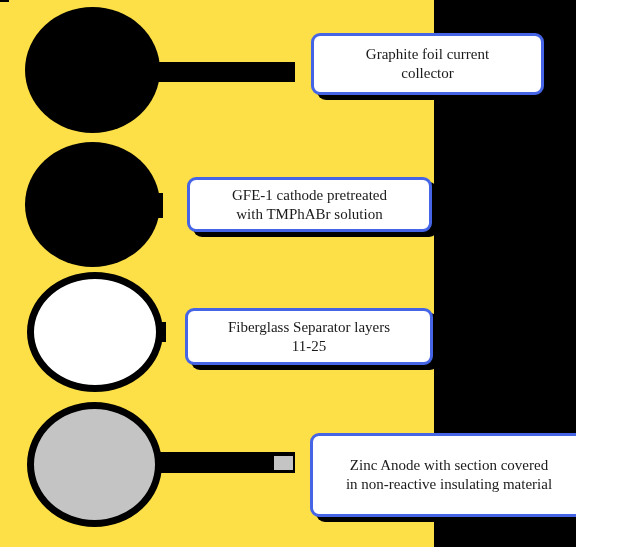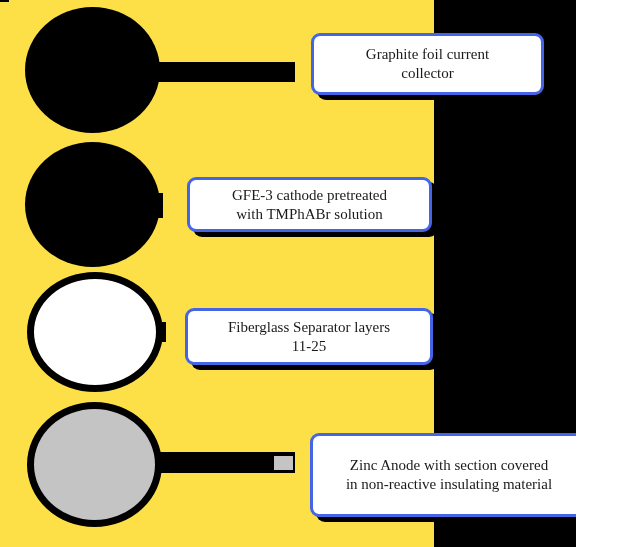--- a/index.html
+++ b/index.html
@@ -104,21 +104,21 @@
   <div class="tab tab-graphite"></div>
   <div class="disc disc-graphite"></div>
   <div class="callout callout-graphite">
     <span class="callout-text">Graphite foil current
 collector</span>
   </div>
 
   <div class="tab tab-cathode"></div>
   <div class="disc disc-cathode"></div>
   <div class="callout callout-cathode">
-    <span class="callout-text">GFE-3 cathode pretreated
+    <span class="callout-text">GFE-1 cathode pretreated
 with TMPhABr solution</span>
   </div>
 
   <div class="tab tab-separator"></div>
   <div class="disc disc-separator"></div>
   <div class="callout callout-separator">
     <span class="callout-text">Fiberglass Separator layers
 11-25</span>
   </div>
 

